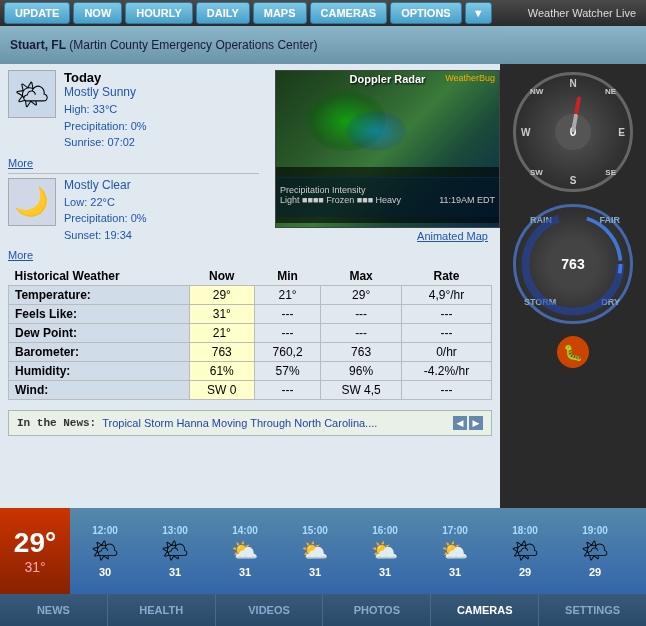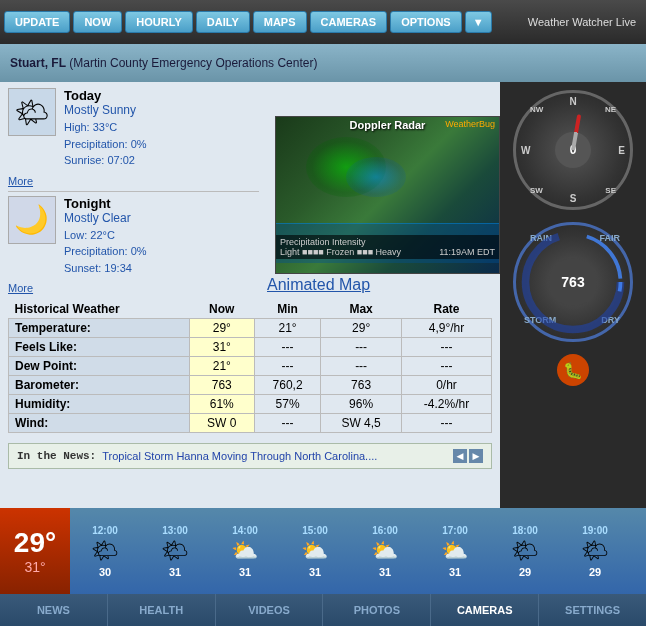--- a/index.html
+++ b/index.html
@@ -1,44 +1,44 @@
 <!DOCTYPE html>
 <html><head>
   <meta charset="utf-8">
   <style>
     * { box-sizing: border-box; margin: 0; padding: 0; }
     body { width: 646px; height: 626px; overflow: hidden; font-family: Arial, sans-serif; font-size: 12px; background: #2a2a2a; }
 
     
-    .top-bar { display: flex; align-items: center; background: linear-gradient(to bottom, #4a4a4a, #2a2a2a); height: 44px; padding: 0 4px; gap: 3px; }
+    .top-bar { display: flex; align-items: center; background: linear-gradient(to bottom, #4a4a4a, #2a2a2a); height: 26px; padding: 0 4px; gap: 3px; }
     .top-bar-title { margin-left: auto; color: #ddd; font-size: 11px; white-space: nowrap; padding-right: 6px; }
     .nav-btn { background: linear-gradient(to bottom, #7ec8e3, #4a9fc8); color: #fff; font-weight: bold; font-size: 11px; padding: 4px 10px; border: 1px solid #2a7aaa; border-radius: 3px; cursor: pointer; }
     .nav-btn.dropdown { padding: 4px 7px; }
 
     
     .location-bar { background: linear-gradient(to bottom, #8ab4c8, #6a94a8); color: #1a1a3a; font-size: 12px; padding: 19px 10px; height: 20px; display: flex; align-items: center; }
     .location-bar strong { font-weight: bold; }
 
     
     .main { display: flex; background: #e8e8e8; height: 460px; }
 
     
     .left-panel { width: 500px; background: #e0e8f0; display: flex; flex-direction: column; }
     .weather-block { display: flex; align-items: flex-start; gap: 8px; }
     .weather-icon { width: 48px; height: 48px; background: #c8d8e8; border: 1px solid #aaa; display: flex; align-items: center; justify-content: center; font-size: 28px; flex-shrink: 0; }
     .weather-info { flex: 1; }
     .weather-title { font-weight: bold; font-size: 13px; color: #000; }
     .weather-desc { color: #2255aa; font-size: 12px; }
     .weather-details { color: #2255aa; font-size: 11px; margin-top: 2px; line-height: 1.5; }
     .more-link { color: #2255aa; font-size: 11px; text-decoration: underline; cursor: pointer; display: block; margin-top: 2px; }
-    .radar-map { width: 220px; height: 160px; background: linear-gradient(135deg, #1a3a1a 0%, #2a5a2a 30%, #3a7a3a 50%, #1a4a3a 70%, #0a2a4a 100%); border: 1px solid #444; position: relative; overflow: hidden; float: right; margin-left: 8px; margin-top: 28px; }
+    .radar-map { width: 220px; height: 160px; background: linear-gradient(135deg, #1a3a1a 0%, #2a5a2a 30%, #3a7a3a 50%, #1a4a3a 70%, #0a2a4a 100%); border: 1px solid #444; position: relative; overflow: hidden; float: right; margin-left: 8px; }
     .radar-title { position: absolute; top: 2px; left: 50%; transform: translateX(-50%); color: #fff; font-size: 11px; font-weight: bold; text-shadow: 1px 1px 2px #000; }
     .radar-brand { position: absolute; top: 2px; right: 4px; color: #ffaa00; font-size: 9px; }
-    .radar-overlay { position: absolute; bottom: 14px; left: 0; right: 0; background: rgba(0,0,0,0.6); color: #ccc; font-size: 9px; padding: 2px 4px; }
-    .animated-map-link { color: #2255aa; font-size: 16px; text-decoration: underline; cursor: pointer; display: block; text-align: left; margin-right: 4px; margin-top: 2px; clear: both; }
+    .radar-overlay { position: absolute; bottom: 4px; left: 0; right: 0; background: rgba(0,0,0,0.6); color: #ccc; font-size: 9px; padding: 18px 4px; }
+    .animated-map-link { color: #2255aa; font-size: 11px; text-decoration: underline; cursor: pointer; display: block; text-align: right; margin-right: 4px; margin-top: 2px; clear: both; }
 
     
     .radar-blob1 { position: absolute; top: 20px; left: 30px; width: 80px; height: 60px; background: radial-gradient(ellipse, rgba(0,200,0,0.6) 0%, rgba(0,100,0,0.3) 60%, transparent 100%); border-radius: 50%; }
     .radar-blob2 { position: absolute; top: 40px; left: 70px; width: 60px; height: 40px; background: radial-gradient(ellipse, rgba(0,150,255,0.5) 0%, rgba(0,80,180,0.2) 60%, transparent 100%); border-radius: 50%; }
     .radar-coast { position: absolute; bottom: 10px; left: 0; right: 0; height: 40px; background: rgba(0,80,150,0.4); border-top: 1px solid rgba(0,150,255,0.4); }
 
     
     .hist-section { padding: 6px 8px; background: #e0e8f0; }
     .hist-table { width: 100%; border-collapse: collapse; font-size: 12px; }
     .hist-table th { font-weight: normal; color: #222; padding: 2px 6px; text-align: center; }
@@ -152,21 +152,20 @@
           </div>
           <a class="more-link">More</a>
 
           <div style="border-top:1px solid #bbb;"></div>
 
           <div class="weather-block">
             <div class="weather-icon" style="background:#d0d8e8;">
               <span>🌙</span>
             </div>
             <div class="weather-info">
-              <div class="weather-title">Tonight</div>
               <div class="weather-desc">Mostly Clear</div>
               <div class="weather-details">
                 <span>Low: 22°C</span><br>
                 <span>Precipitation: 0%</span><br>
                 <span>Sunset: 19:34</span>
               </div>
             </div>
           </div>
           <a class="more-link">More</a>
 

